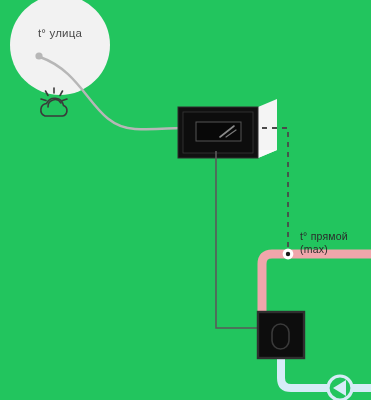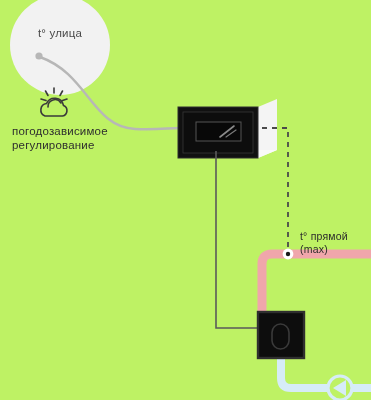--- a/index.html
+++ b/index.html
@@ -4,21 +4,21 @@
 <style>
   html, body {
     margin: 0;
     padding: 0;
     background: #000000;
   }
   #stage {
     position: relative;
     width: 371px;
     height: 400px;
-    background: #bef264;
+    background: #22c55e;
     overflow: hidden;
     font-family: "Liberation Sans", "DejaVu Sans", sans-serif;
   }
   #diagram-svg {
     position: absolute;
     left: 0;
     top: 0;
     width: 371px;
     height: 400px;
     display: block;
@@ -108,19 +108,17 @@
 
     <g>
       <rect x="258" y="312" width="46" height="46" fill="#0d0d0d" stroke="#2f2f2f" stroke-width="2.4"></rect>
       <rect x="272" y="324" width="17" height="25" rx="8.5" ry="8.5" fill="none" stroke="#3a3a3a" stroke-width="1.6"></rect>
     </g>
 
   </svg>
 
   <div class="lbl" id="label-outdoor-temp">t° улица</div>
 
-  <div class="lbl" id="label-weather-control">погодозависимое
-регулирование</div>
 
   <div class="lbl" id="label-supply-temp">t° прямой
 (max)</div>
 
 </div>
 
 </body></html>

